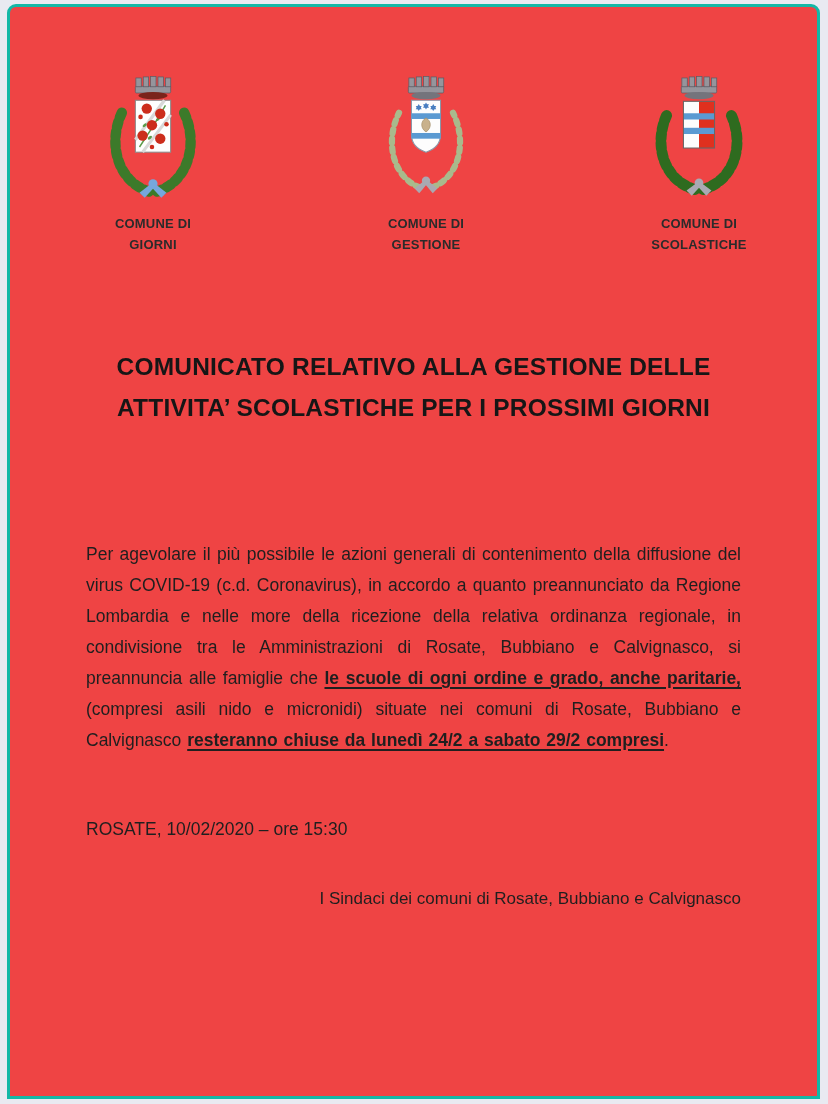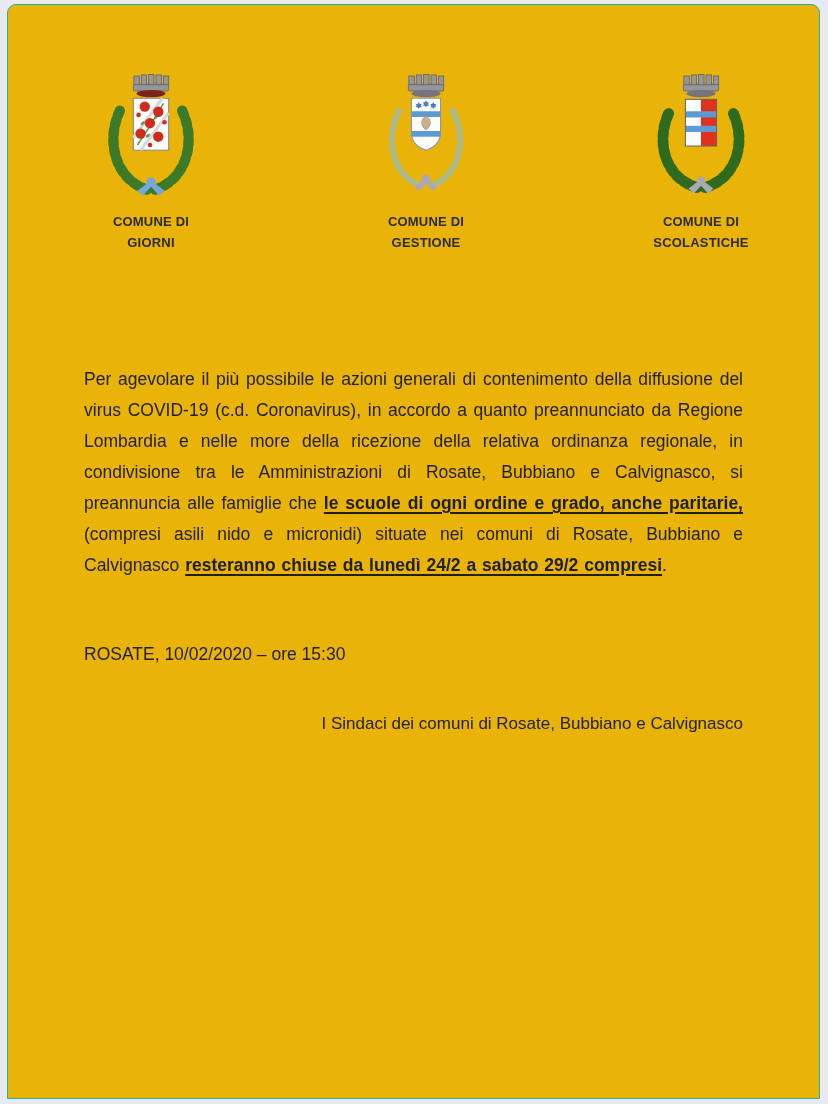--- a/index.html
+++ b/index.html
@@ -5,22 +5,22 @@
   * { margin:0; padding:0; box-sizing:border-box; }
   html,body { width:828px; height:1104px; overflow:hidden; }
   body {
     background:#e9eaf1;
     font-family:"Liberation Sans", sans-serif;
     color:#1f1f1f;
     position:relative;
   }
   .frame {
     position:absolute; top:4px; left:7px; right:8px; bottom:5px;
-    background:#eab308;
-    border:1px solid #14b8a6;
+    background:#ef4444;
+    border:3px solid #14b8a6;
     border-radius:9px 9px 0 0;
   }
   .crest-row {
     display:flex; justify-content:space-between;
     margin:58px 58px 0 83px;
   }
   .muni { width:120px; display:flex; flex-direction:column; align-items:center; }
   .muni svg { width:104px; height:137px; display:block; }
   .muni-label {
     margin-top:11px; font-size:13px; font-weight:700;
@@ -173,20 +173,22 @@
       </svg>
       <div class="muni-label">
         <div>COMUNE DI</div>
         <div>SCOLASTICHE</div>
       </div>
     </div>
 
   </div>
 
   <div class="title">
+    <div>COMUNICATO RELATIVO ALLA GESTIONE DELLE</div>
+    <div>ATTIVITA’ SCOLASTICHE PER I PROSSIMI GIORNI</div>
   </div>
 
   <p class="body-text"><span>Per agevolare il più possibile le azioni generali di contenimento della diffusione del virus COVID-19 (c.d. Coronavirus), in accordo a quanto preannunciato da Regione Lombardia e nelle more della ricezione della relativa ordinanza regionale, in condivisione tra le Amministrazioni di Rosate, Bubbiano e Calvignasco, si preannuncia alle famiglie che </span><span class="bu">le scuole di ogni ordine e grado, anche paritarie,</span><span> (compresi asili nido e micronidi) situate nei comuni di Rosate, Bubbiano e Calvignasco </span><span class="bu">resteranno chiuse da lunedì 24/2 a sabato 29/2 compresi</span><span>.</span></p>
 
   <p class="dateline">ROSATE, 10/02/2020 – ore 15:30</p>
 
   <p class="signature">I Sindaci dei comuni di Rosate, Bubbiano e Calvignasco</p>
 
 </div>
 

